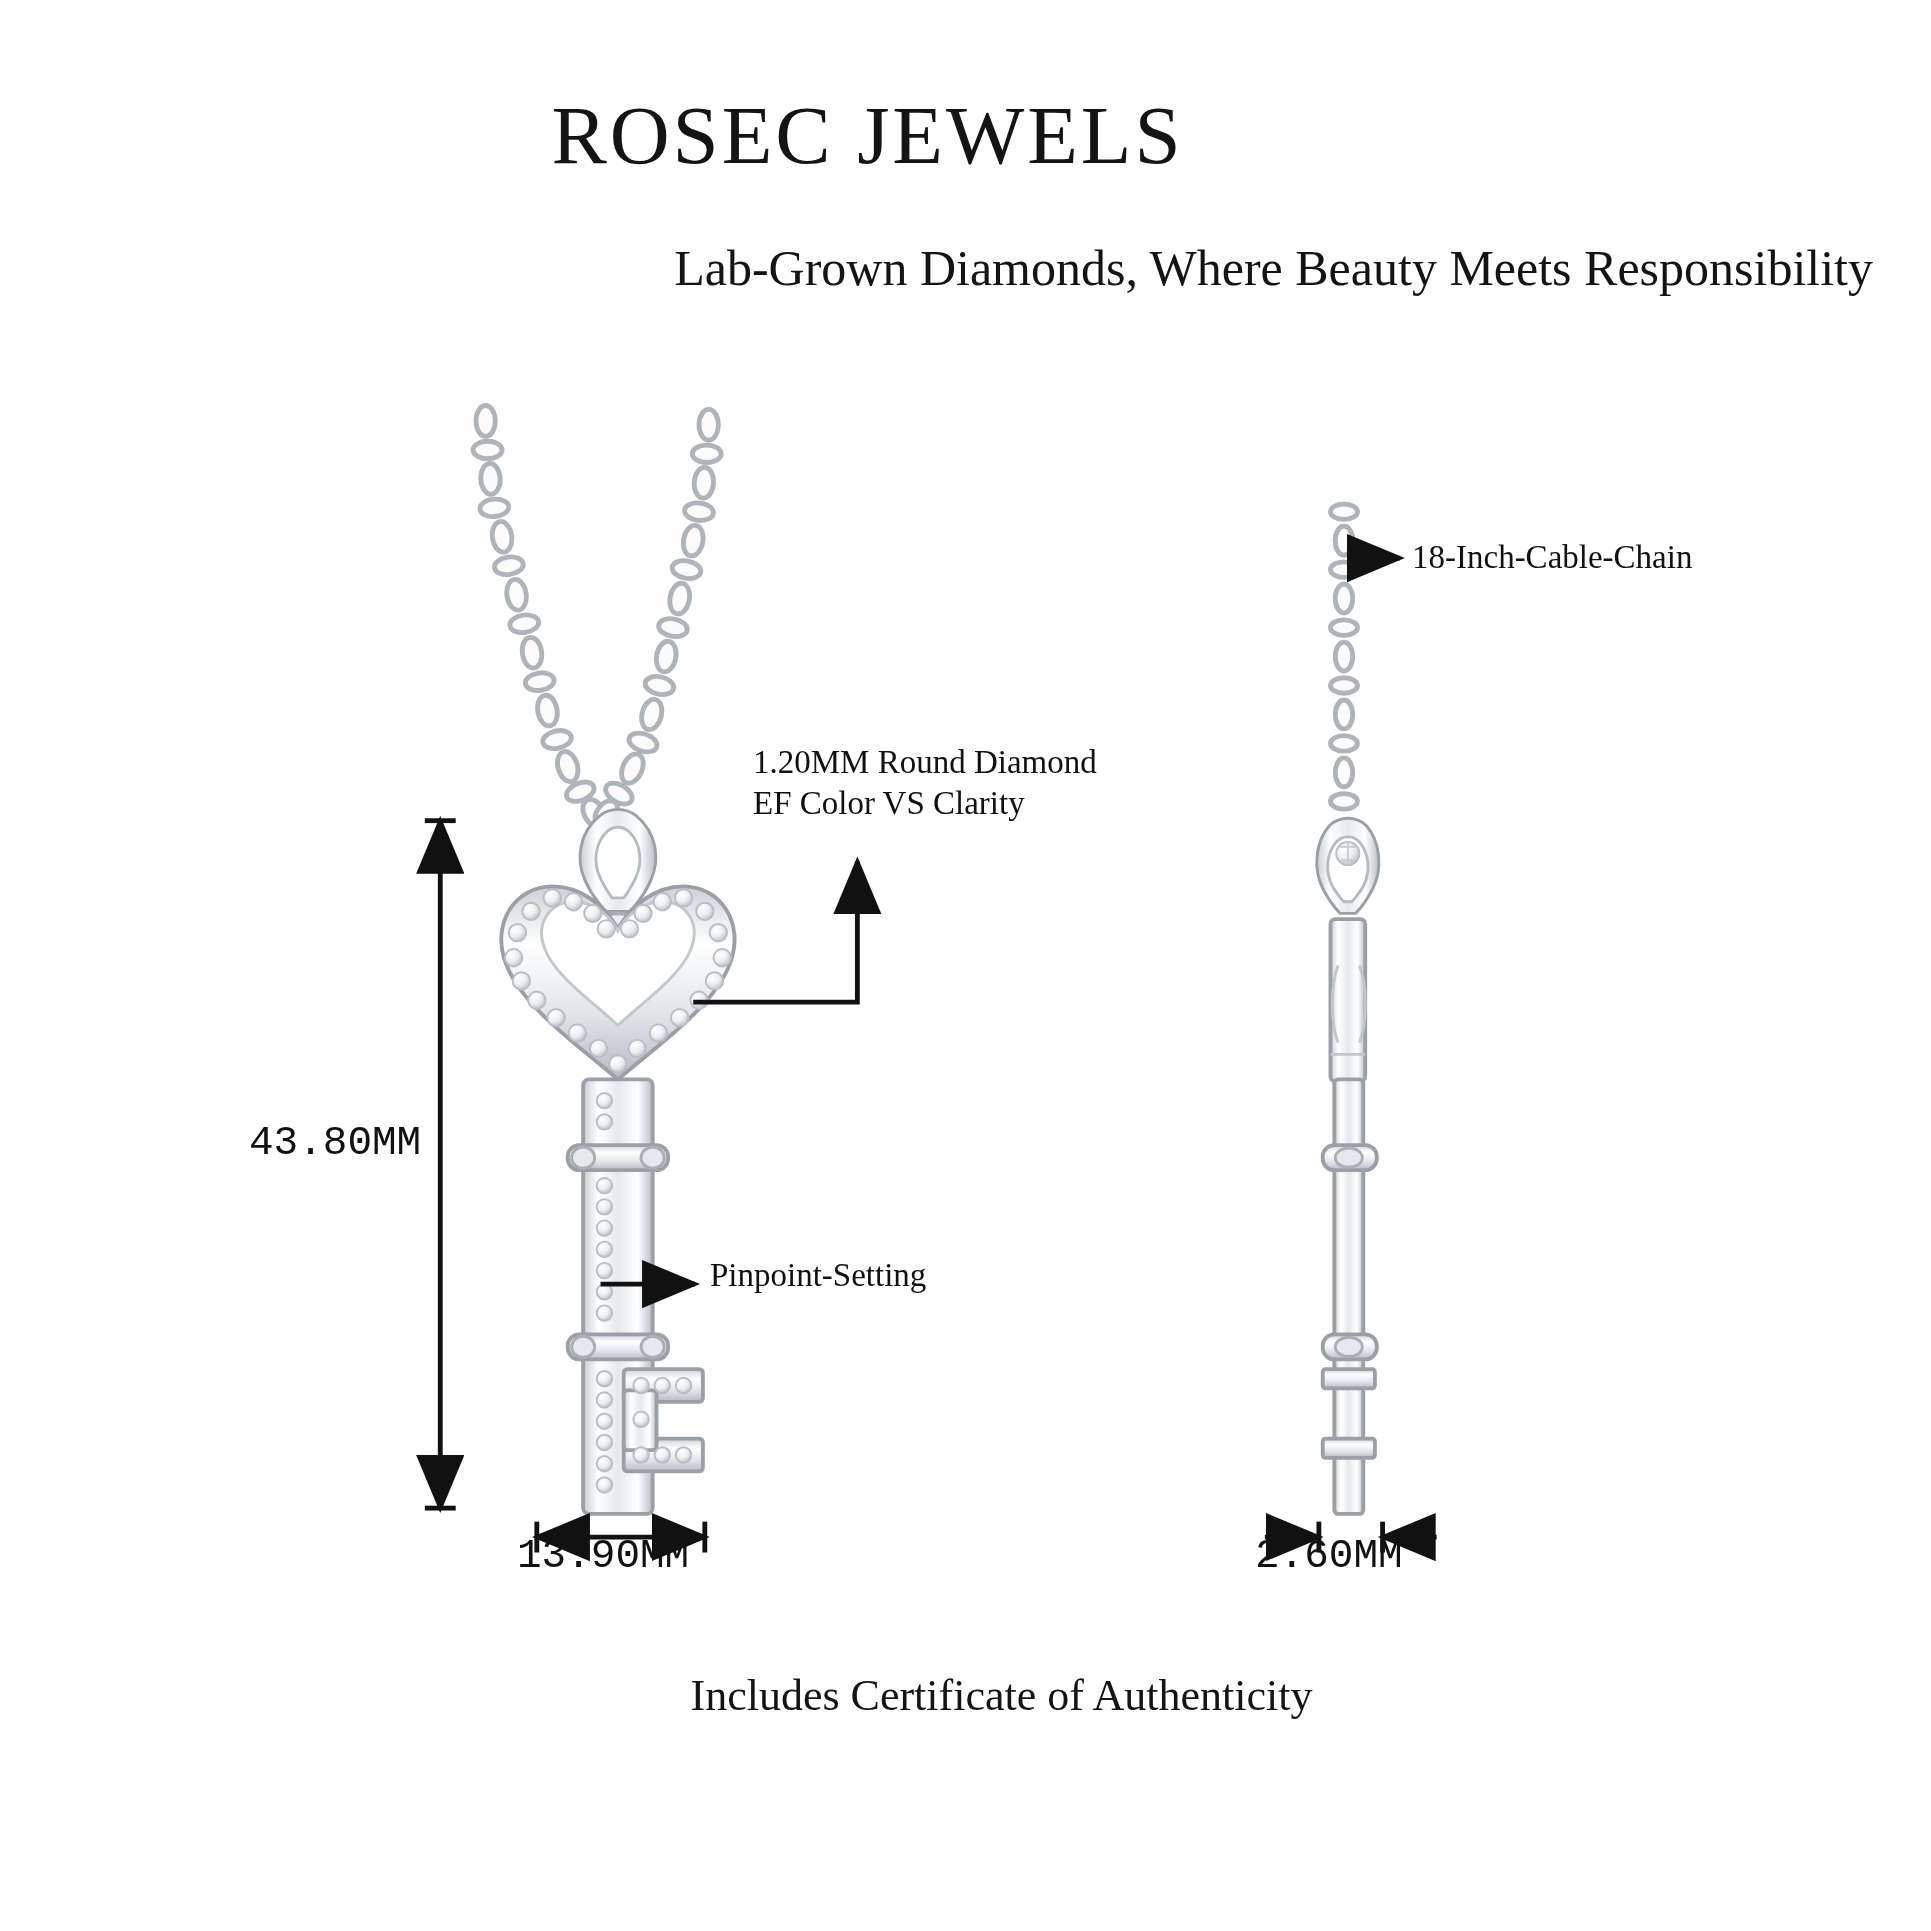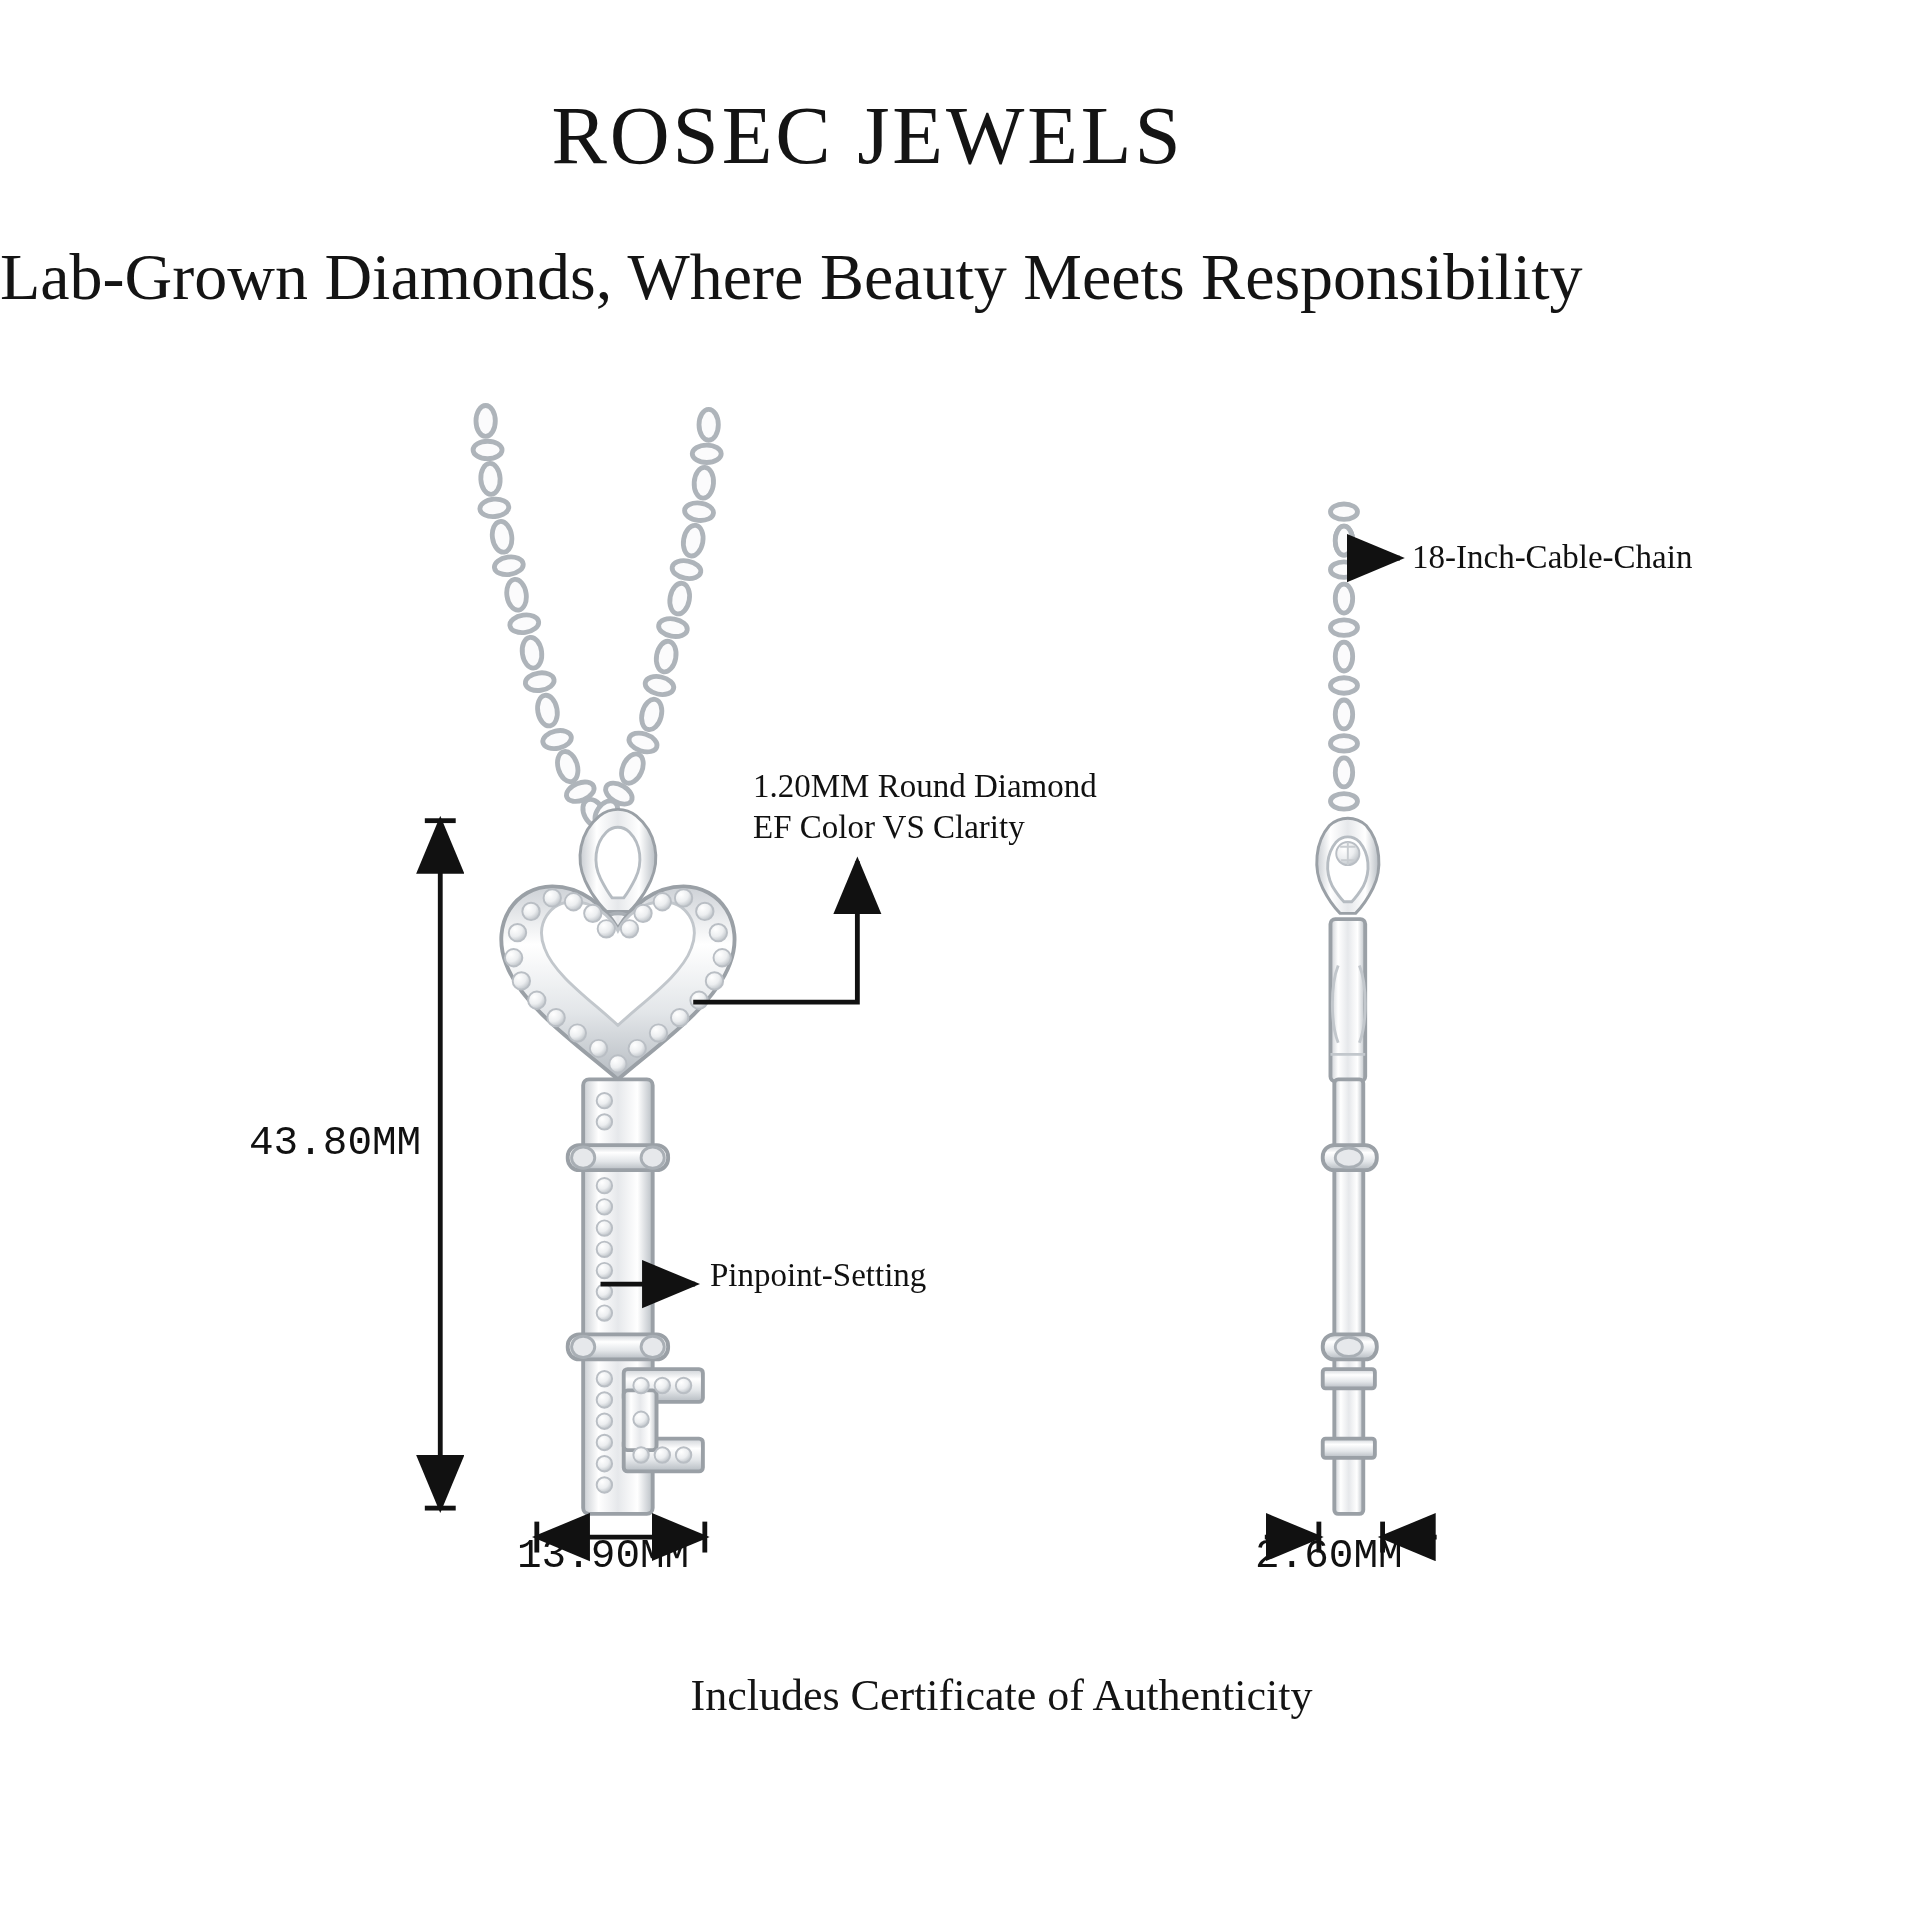--- a/index.html
+++ b/index.html
@@ -27,23 +27,23 @@
     font-size: 83px;
     letter-spacing: 2.9px;
     font-weight: 400;
     color: #141414;
   }
   #brand-tagline {
     position: absolute;
     top: 239px;
     left: 0;
     width: 1873px;
-    text-align: left;
-    font-family: "Liberation Serif", serif;
-    font-size: 66px;
+    text-align: right;
+    font-family: "Liberation Serif", serif;
+    font-size: 50px;
     font-weight: 400;
     color: #141414;
   }
   #footer-note {
     position: absolute;
     top: 1670px;
     left: 0;
     width: 1931px;
     text-align: center;
     font-family: "Liberation Serif", serif;
@@ -54,21 +54,21 @@
 
   
   .anno {
     position: absolute;
     font-family: "Liberation Serif", serif;
     font-size: 33px;
     color: #111111;
     white-space: nowrap;
     line-height: 1.25;
   }
-  #anno-diamond { top: 742px; left: 753px; margin-top: 24px; }
+  #anno-diamond { top: 742px; left: 753px; }
   #anno-pinpoint { top: 1255px; left: 710px; }
   #anno-chain { top: 537px; left: 1412px; }
 
   .dim-label {
     position: absolute;
     font-family: Liberation Mono, monospace;
     font-size: 41px;
     color: #111111;
     white-space: nowrap;
   }

